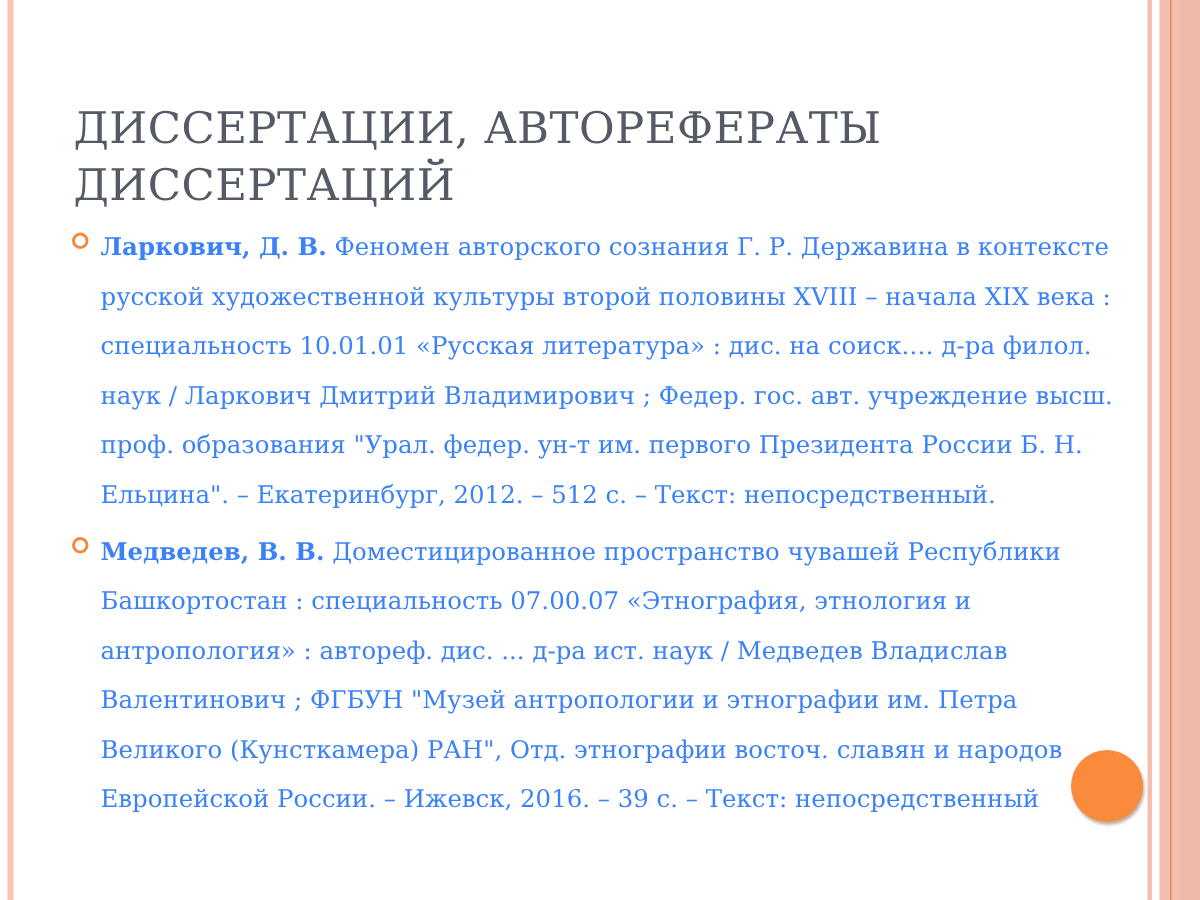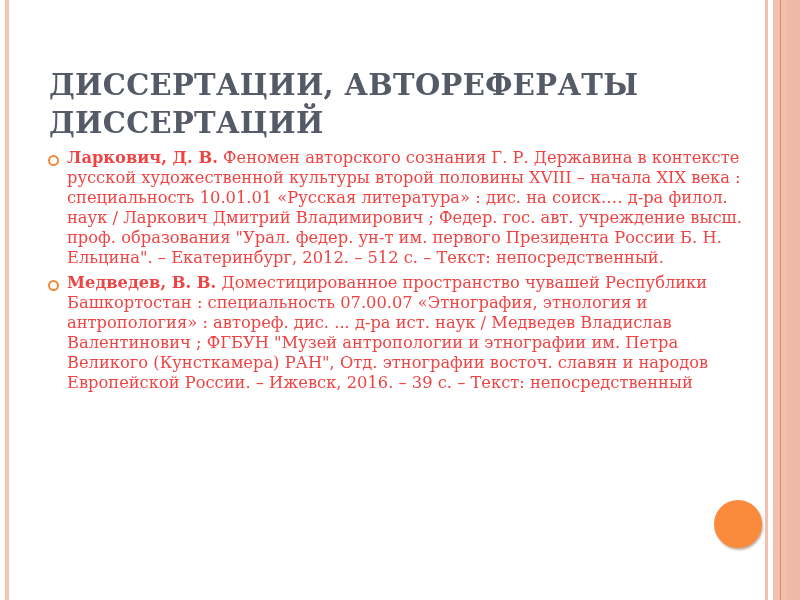--- a/index.html
+++ b/index.html
@@ -2,23 +2,23 @@
 <html><head>
 <meta charset="utf-8">
 <style>
   html, body { margin:0; padding:0; }
   body { width:800px; height:600px; background:#ffffff; position:relative; overflow:hidden; font-family:"DejaVu Serif", serif; }
   .left-bar { position:absolute; left:5px; top:0; width:4px; height:600px; background:#f9c4b4; }
   .right-strip-thin { position:absolute; left:765px; top:0; width:3px; height:600px; background:#f4c0ad; }
   .right-strip { position:absolute; left:773px; top:0; width:27px; height:600px; background:#f3bfad; }
   .right-strip-line { position:absolute; left:780px; top:0; width:1px; height:600px; background:#e8845a; }
   .right-strip-shade { position:absolute; left:787px; top:0; width:13px; height:600px; background:#eeb9a6; }
-  .title { position:absolute; left:49px; top:66px; width:700px; color:#545b66; font-family:"DejaVu Serif", serif; font-size:29px; line-height:38px; letter-spacing:0.3px; margin:0; font-weight:bold; }
+  .title { position:absolute; left:49px; top:66px; width:700px; color:#545b66; font-family:"DejaVu Serif", serif; font-size:29px; line-height:38px; letter-spacing:0.3px; margin:0; font-weight:normal; }
   .content { position:absolute; left:48px; top:148px; width:700px; }
-  .item { position:relative; padding-left:19px; font-size:16.3px; line-height:20px; color:#ef4444; margin-bottom:5px; }
+  .item { position:relative; padding-left:19px; font-size:16.3px; line-height:33px; color:#3b82f6; margin-bottom:5px; }
   .bullet { position:absolute; left:0; top:7px; width:7px; height:7px; border:2px solid #f08a3c; border-radius:50%; box-sizing:content-box; }
   .author { font-weight:bold; }
   .circle { position:absolute; left:714px; top:500px; width:48px; height:48px; border-radius:50%; background:#fa8a3c; box-shadow:1px 2px 2px rgba(120,80,50,0.45); }
 </style>
 </head>
 <body>
 
 <div class="left-bar"></div>
 <div class="right-strip-thin"></div>
 <div class="right-strip"></div>

